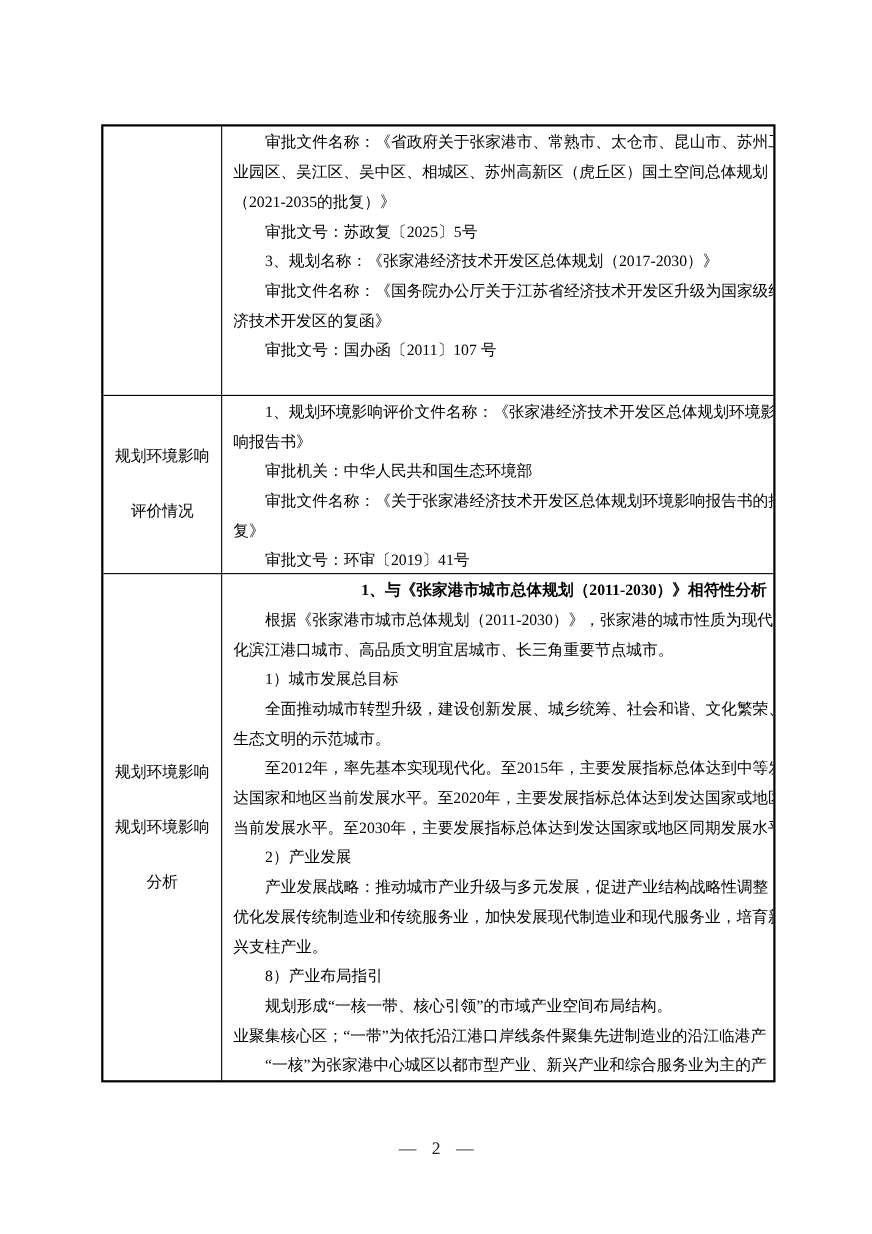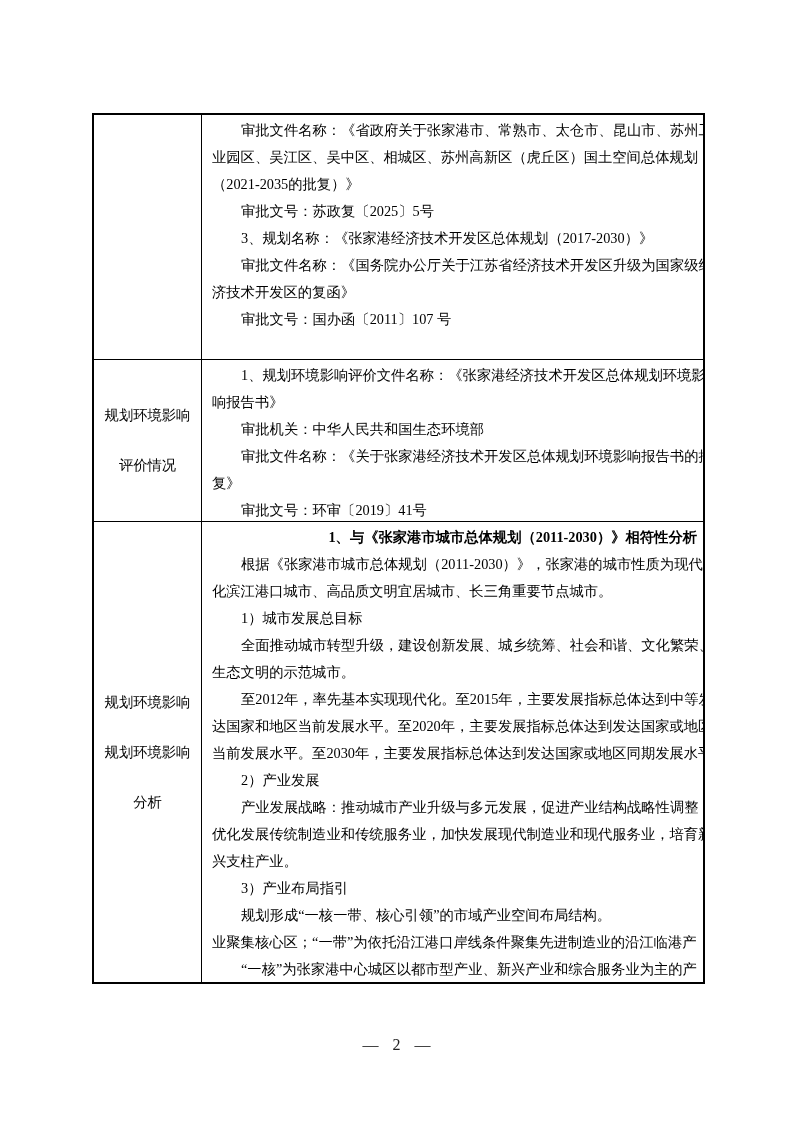--- a/index.html
+++ b/index.html
@@ -119,21 +119,21 @@
           <div class="line indent">1）城市发展总目标</div>
           <div class="line indent">全面推动城市转型升级，建设创新发展、城乡统筹、社会和谐、文化繁荣、</div>
           <div class="line">生态文明的示范城市。</div>
           <div class="line indent">至2012年，率先基本实现现代化。至2015年，主要发展指标总体达到中等发</div>
           <div class="line">达国家和地区当前发展水平。至2020年，主要发展指标总体达到发达国家或地区</div>
           <div class="line">当前发展水平。至2030年，主要发展指标总体达到发达国家或地区同期发展水平。</div>
           <div class="line indent">2）产业发展</div>
           <div class="line indent">产业发展战略：推动城市产业升级与多元发展，促进产业结构战略性调整，</div>
           <div class="line">优化发展传统制造业和传统服务业，加快发展现代制造业和现代服务业，培育新</div>
           <div class="line">兴支柱产业。</div>
-          <div class="line indent">3）产业布局指引</div>
+          <div class="line indent">8）产业布局指引</div>
           <div class="line indent">规划形成“一核一带、核心引领”的市域产业空间布局结构。</div>
           <div class="line">业聚集核心区；“一带”为依托沿江港口岸线条件聚集先进制造业的沿江临港产</div>
           <div class="line indent">“一核”为张家港中心城区以都市型产业、新兴产业和综合服务业为主的产</div>
         </div>
       </div>
     </div>
   <div class="footer">— 2 —</div>
 </div>
 
 </body></html>

